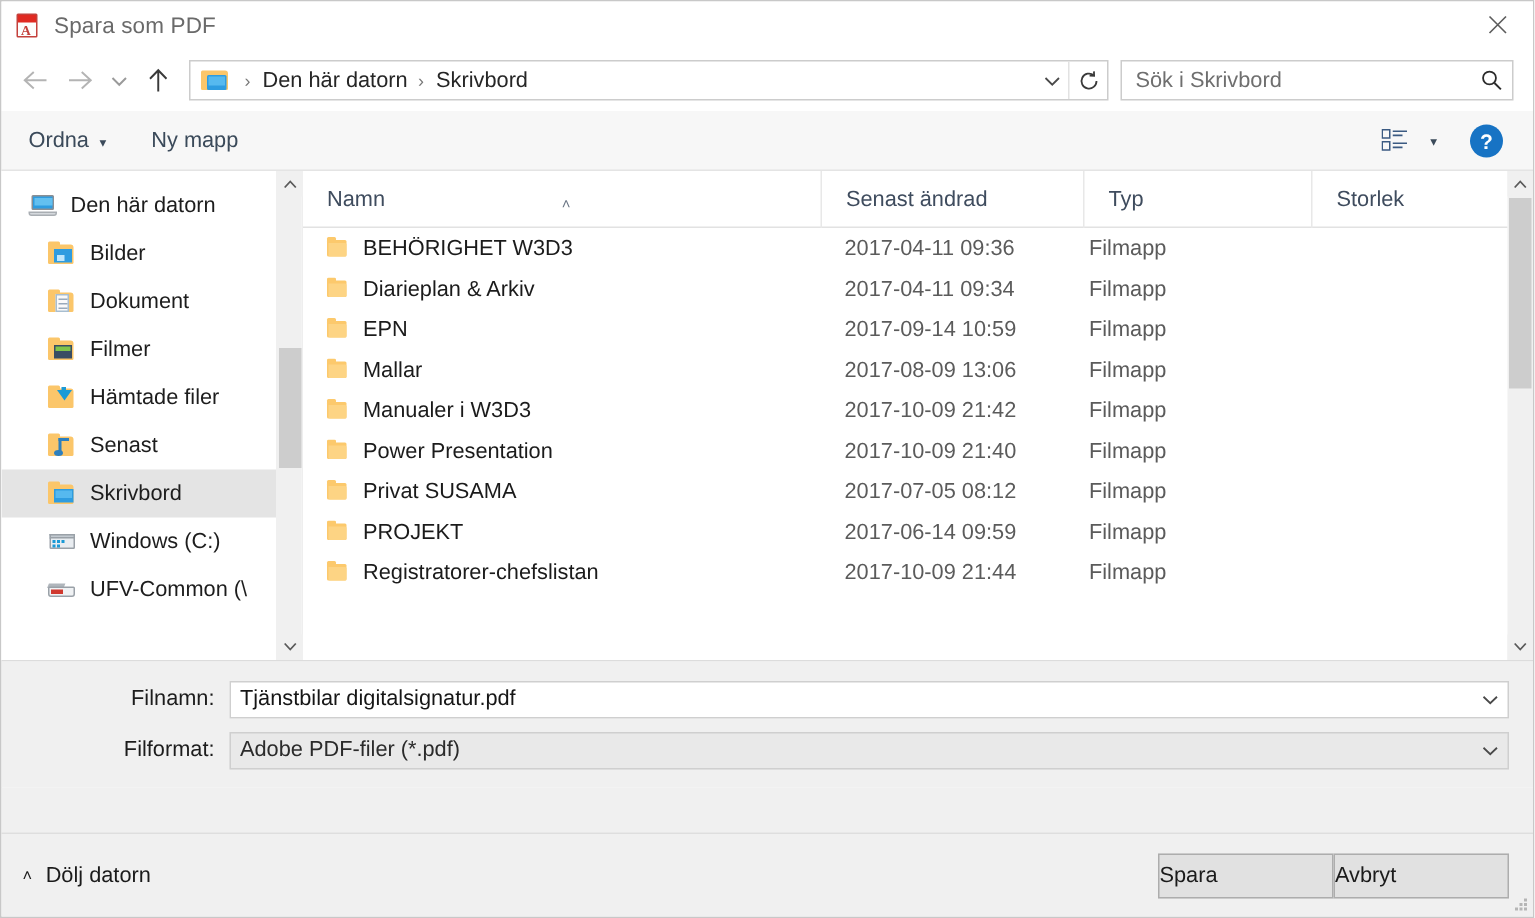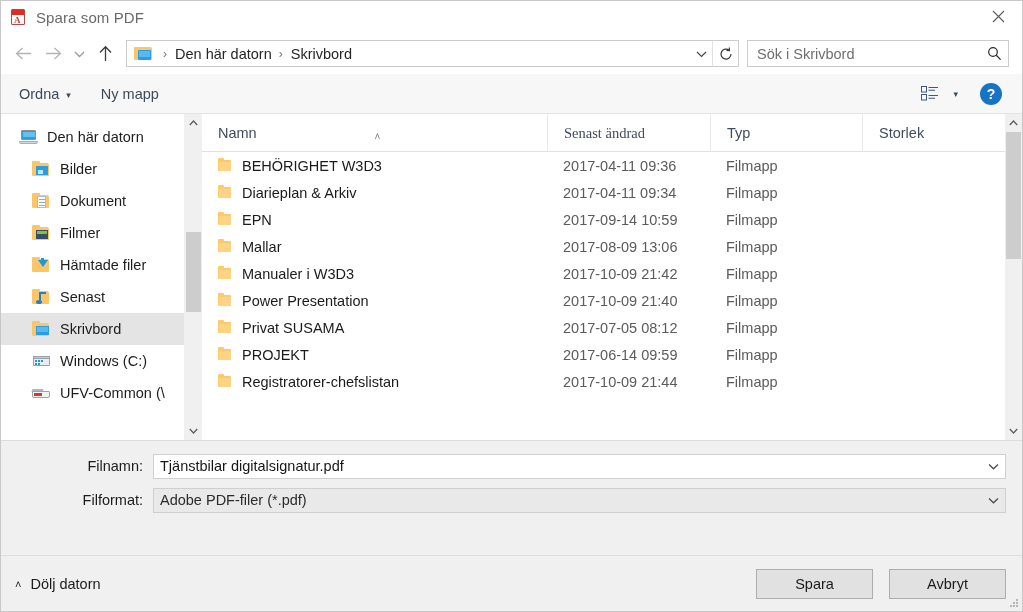--- a/index.html
+++ b/index.html
@@ -390,23 +390,22 @@
     display: flex; align-items: center;
     font-size: 14.5px; color: #1b1b1b;
   }
   .hide-caret { margin-right: 9px; font-size: 11px; color: #1b1b1b; }
   .footer-spacer { flex: 1 1 auto; }
   .btn {
     width: 117px; height: 30px;
     background: #e1e1e1;
     border: 1px solid #adadad;
     font-size: 14.5px; color: #1b1b1b;
-    display: flex; align-items: center; justify-content: center;
+    display: flex; align-items: center; 
     font-family: "Liberation Sans", sans-serif;
-    margin-left: 16px;
   }
   .grip {
     position:absolute; right: 3px; bottom: 3px;
     width: 10px; height: 10px;
   }
   .grip i {
     position:absolute; width:2px; height:2px; background:#b5b5b5;
   }
 </style>
 </head>
@@ -599,24 +598,24 @@
         </svg>
       </div>
     </div>
 
     <div class="filelist">
       <div class="col-header">
         <div class="col name" style="width:345px;">
           <span class="sort-arrow">˄</span>
           <span>Namn</span>
         </div>
-        <div class="col" style="width:163px;font-family:Liberation Serif, serif;">
+        <div class="col" style="width:163px;">
           <span>Senast ändrad</span>
         </div>
-        <div class="col" style="width:152px;">
+        <div class="col" style="width:152px;margin-left:12px;">
           <span>Typ</span>
         </div>
         <div class="col" style="width:110px;">
           <span>Storlek</span>
         </div>
       </div>
 
       <div class="rows">
         <div class="row">
           <div class="cell name" style="width:345px;">

